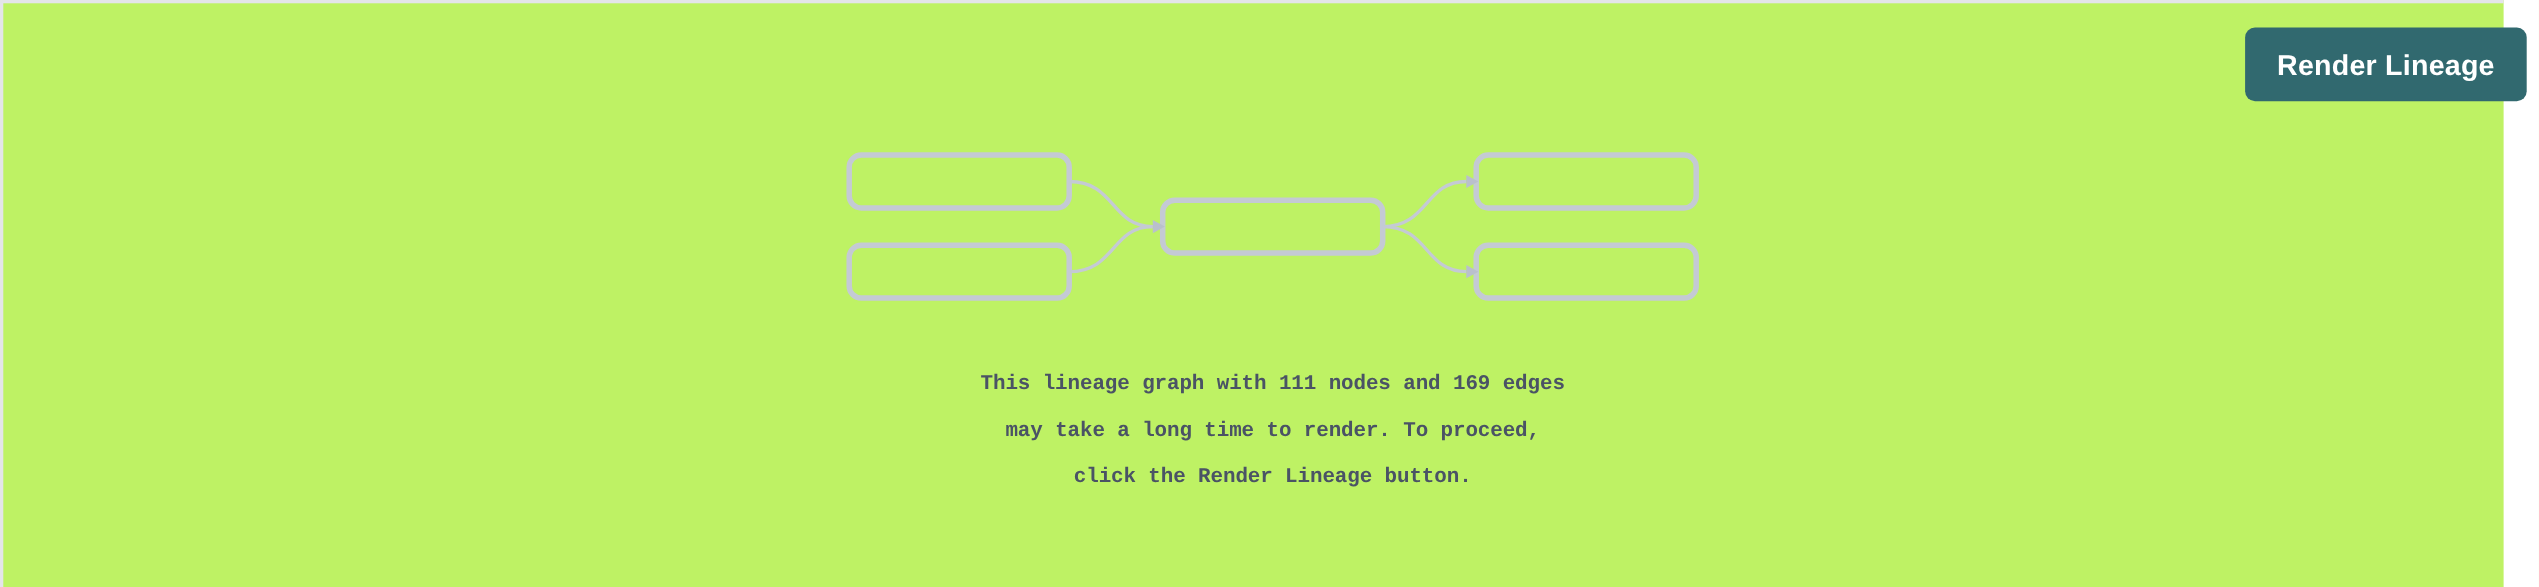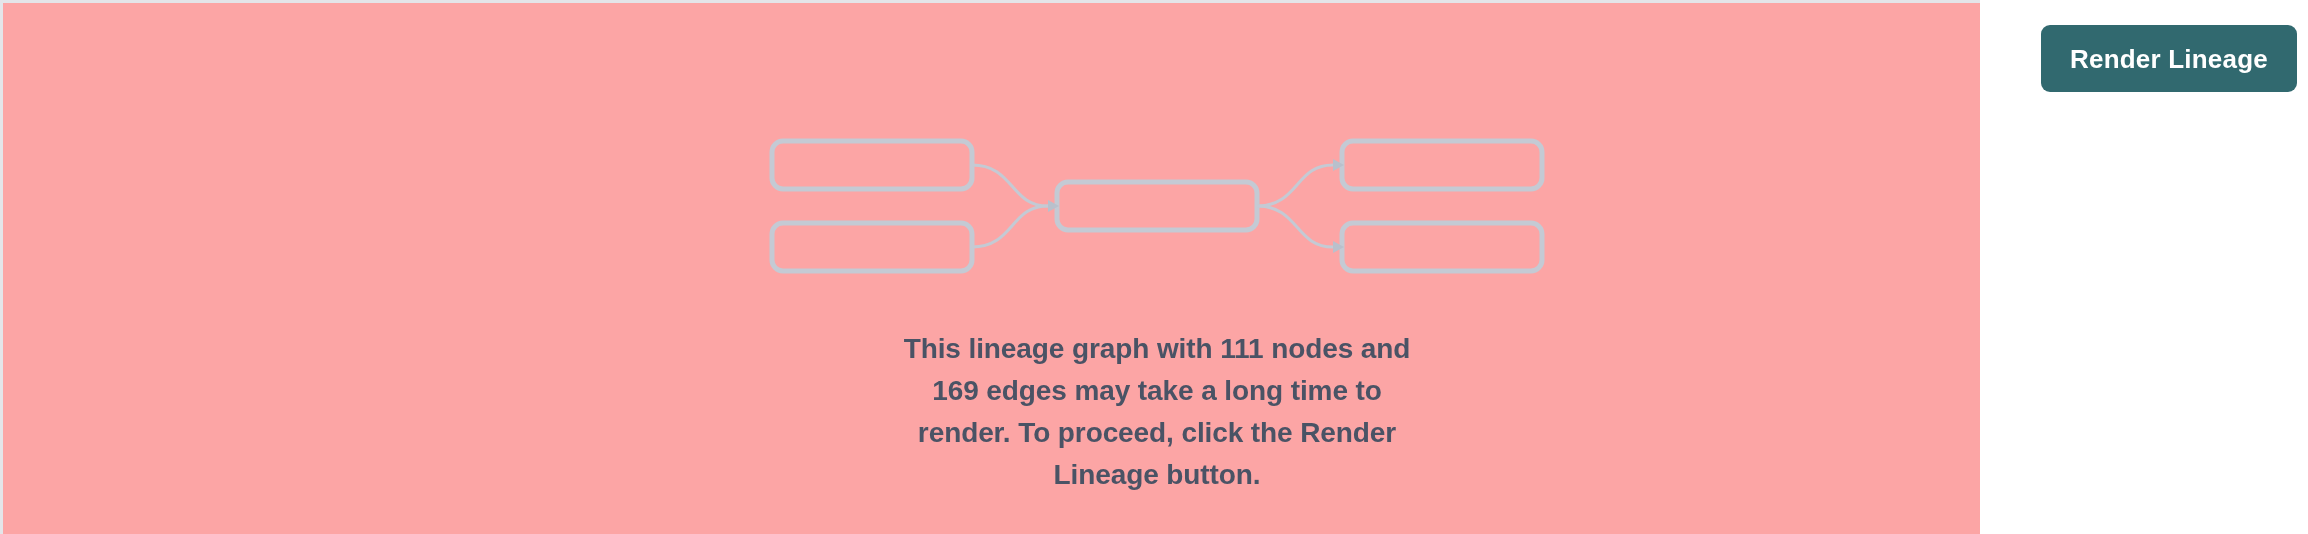--- a/index.html
+++ b/index.html
@@ -7,23 +7,23 @@
   html, body {
     width: 2308px;
     height: 534px;
     background: #ffffff;
     font-family: "Liberation Sans", sans-serif;
     overflow: hidden;
   }
 
   #lineage-panel {
     position: relative;
-    width: 1980px;
+    width: 2276px;
     height: 534px;
-    background: #fca5a5;
+    background: #bef264;
     border-top: 3px solid #e4e5e9;
     border-left: 3px solid #e4e5e9;
   }
 
   
   #render-lineage-button {
     position: absolute;
     left: 2038px;
     top: 22px;
     width: 256px;
@@ -78,22 +78,22 @@
 
   #lineage-placeholder-graphic .edge-head {
     fill: #b9c0cc;
   }
 
   #lineage-message {
     margin-top: 47px;
     width: 540px;
     text-align: center;
     color: #4a5365;
-    font-family: Liberation Sans, sans-serif;
-    font-size: 28px;
+    font-family: Liberation Mono, monospace;
+    font-size: 19px;
     font-weight: bold;
     line-height: 42px;
     letter-spacing: -0.1px;
   }
 </style>
 </head>
 <body>
 
 <div id="lineage-panel">
 

